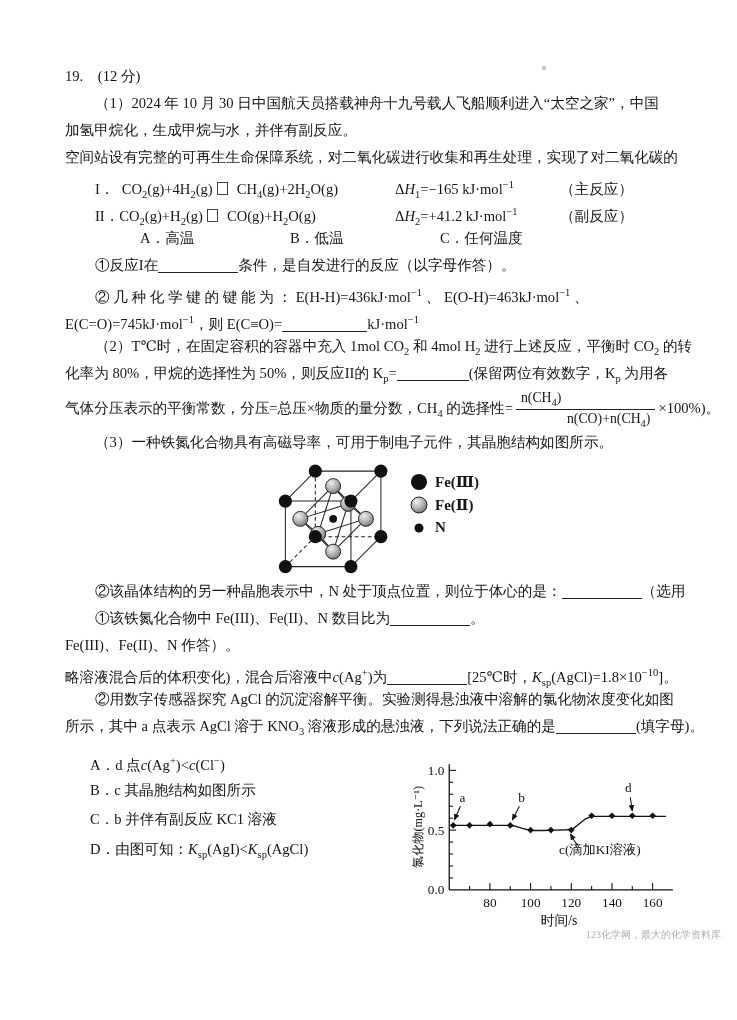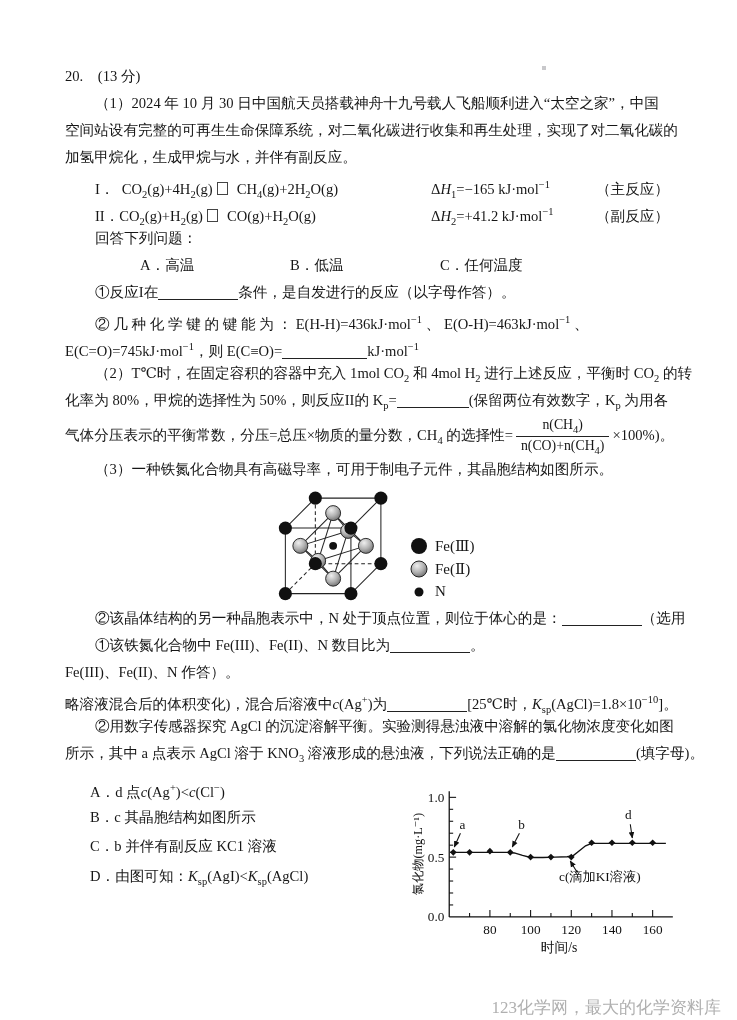--- a/index.html
+++ b/index.html
@@ -7,53 +7,52 @@
        font-family:"Liberation Serif","DejaVu Serif",serif;font-size:14.6px;color:#161616;}
   #page{position:absolute;inset:0;padding:63px 60px 0 65px;box-sizing:border-box;}
   .line{height:27px;line-height:27px;white-space:nowrap;}
   .ind{padding-left:30px;}
   .tall{height:42px;line-height:42px;}
   sub,sup{font-size:10.5px;}
   .tofu{display:inline-block;width:9px;height:11px;border:1.2px solid #444;margin:0 9px 0 4px;vertical-align:-1px;}
   .blank{display:inline-block;height:13px;border-bottom:1.2px solid #222;vertical-align:-3px;}
   .w75{width:72px}.w80{width:80px}.w85{width:85px}
   .eqn{display:inline-block;width:300px;}
-  .eqdh{display:inline-block;width:165px;margin-left:36px;}
+  .eqdh{display:inline-block;width:165px;}
   .oA{display:inline-block;margin-left:75px;width:150px;}
   .oB{display:inline-block;width:150px;}
-  .frac{display:inline-block;vertical-align:middle;text-align:center;line-height:1.25;margin:0 3px;font-size:13.8px;font-family:Liberation Serif, serif;}
+  .frac{display:inline-block;vertical-align:middle;line-height:1.25;margin:0 3px;font-size:13.8px;font-family:Liberation Serif, serif;}
   .frac .num{display:block;border-bottom:1.1px solid #222;padding:0 5px;}
-  .frac .den{display:block;padding:0 5px;}
-  .figure-row{display:flex;align-items:flex-end;margin:2px 0 2px 206px;height:118px;}
+  .frac .den{display:block;padding:0 5px;margin-left:46px;}
+  .figure-row{display:flex;align-items:flex-start;margin:2px 0 2px 206px;height:118px;font-weight:bold;}
   .legend{margin:12px 0 0 10px;}
   .legend-item{display:flex;align-items:center;height:23px;}
   .legend-item .lbl{font-size:15px;margin-left:6px;}
   .cube line{stroke:#222;stroke-width:1.1;}
   .cube .dash{stroke-dasharray:4 3;}
   .bottom-row{display:flex;margin-top:2px;}
   #options-col{width:352px;padding-top:4px;}
   .opt-line{height:29.5px;line-height:29.5px;padding-left:25px;white-space:nowrap;}
   #chart-svg{margin-top:-6px;}
   #chart-svg text{font-family:"Liberation Serif","DejaVu Serif",serif;fill:#111;}
-  .watermark{position:absolute;right:16px;top:996px;color:#b0b0b0;font-size:17px;font-family:Liberation Serif, serif;}
+  .watermark{position:absolute;right:16px;top:928px;color:#b0b0b0;font-size:10px;font-family:Liberation Serif, serif;}
   .artifact-dot{position:absolute;left:542px;top:66px;width:4px;height:4px;background:#9a9aa0;opacity:.55;}
 </style>
 </head>
 <body>
 
 <div id="page">
 
   <div id="lines-a">
-      <div class="line">20.  (13 分)</div>
+      <div class="line">19.  (12 分)</div>
       <div class="line ind">（1）2024 年 10 月 30 日中国航天员搭载神舟十九号载人飞船顺利进入“太空之家”，中国</div>
+      <div class="line">加氢甲烷化，生成甲烷与水，并伴有副反应。</div>
       <div class="line">空间站设有完整的可再生生命保障系统，对二氧化碳进行收集和再生处理，实现了对二氧化碳的</div>
-      <div class="line">加氢甲烷化，生成甲烷与水，并伴有副反应。</div>
       <div class="line ind"><span class="eqn">I． CO<sub>2</sub>(g)+4H<sub>2</sub>(g)<span class="tofu"></span>CH<sub>4</sub>(g)+2H<sub>2</sub>O(g)</span><span class="eqdh">Δ<i>H</i><sub>1</sub>=−165 kJ·mol<sup>−1</sup></span>（主反应）</div>
       <div class="line ind"><span class="eqn">II．CO<sub>2</sub>(g)+H<sub>2</sub>(g)<span class="tofu"></span>CO(g)+H<sub>2</sub>O(g)</span><span class="eqdh">Δ<i>H</i><sub>2</sub>=+41.2 kJ·mol<sup>−1</sup></span>（副反应）</div>
-      <div class="line ind">回答下列问题：</div>
       <div class="line"><span class="oA">A．高温</span><span class="oB">B．低温</span>C．任何温度</div>
       <div class="line ind">①反应I在<span class="blank w80"></span>条件，是自发进行的反应（以字母作答）。</div>
       <div class="line ind">②&nbsp;几 种 化 学 键 的 键 能 为 ：&nbsp;E(H-H)=436kJ·mol<sup>−1</sup>&nbsp;、&nbsp;E(O-H)=463kJ·mol<sup>−1</sup>&nbsp;、</div>
       <div class="line">E(C=O)=745kJ·mol<sup>−1</sup>，则 E(C≡O)=<span class="blank w85"></span>kJ·mol<sup>−1</sup></div>
       <div class="line ind">（2）T℃时，在固定容积的容器中充入 1mol CO<sub>2</sub> 和 4mol H<sub>2</sub> 进行上述反应，平衡时 CO<sub>2</sub> 的转</div>
       <div class="line">化率为 80%，甲烷的选择性为 50%，则反应II的 K<sub>p</sub>=<span class="blank w75"></span>(保留两位有效数字，K<sub>p</sub> 为用各</div>
       <div class="line tall">气体分压表示的平衡常数，分压=总压×物质的量分数，CH<sub>4</sub> 的选择性=<span class="frac"><span class="num">n(CH<sub>4</sub>)</span><span class="den">n(CO)+n(CH<sub>4</sub>)</span></span>×100%)。</div>
       <div class="line ind">（3）一种铁氮化合物具有高磁导率，可用于制电子元件，其晶胞结构如图所示。</div>
     </div>
 

